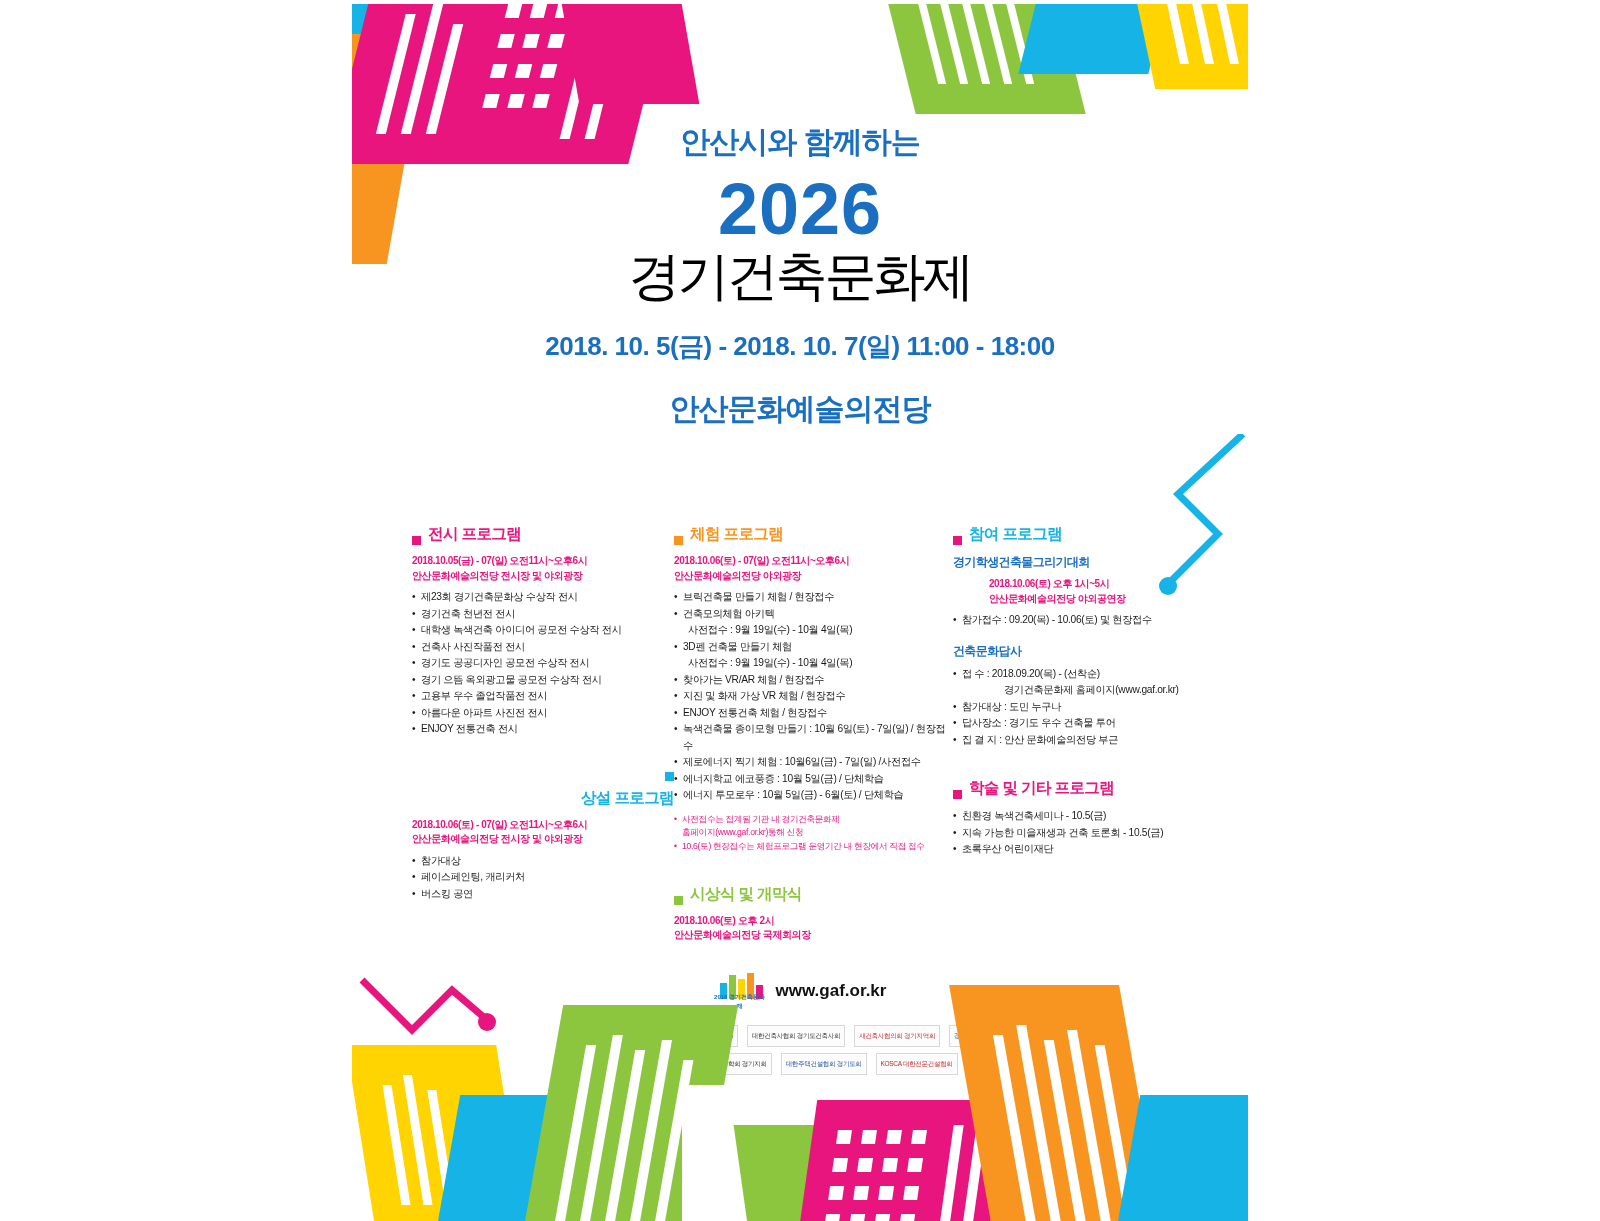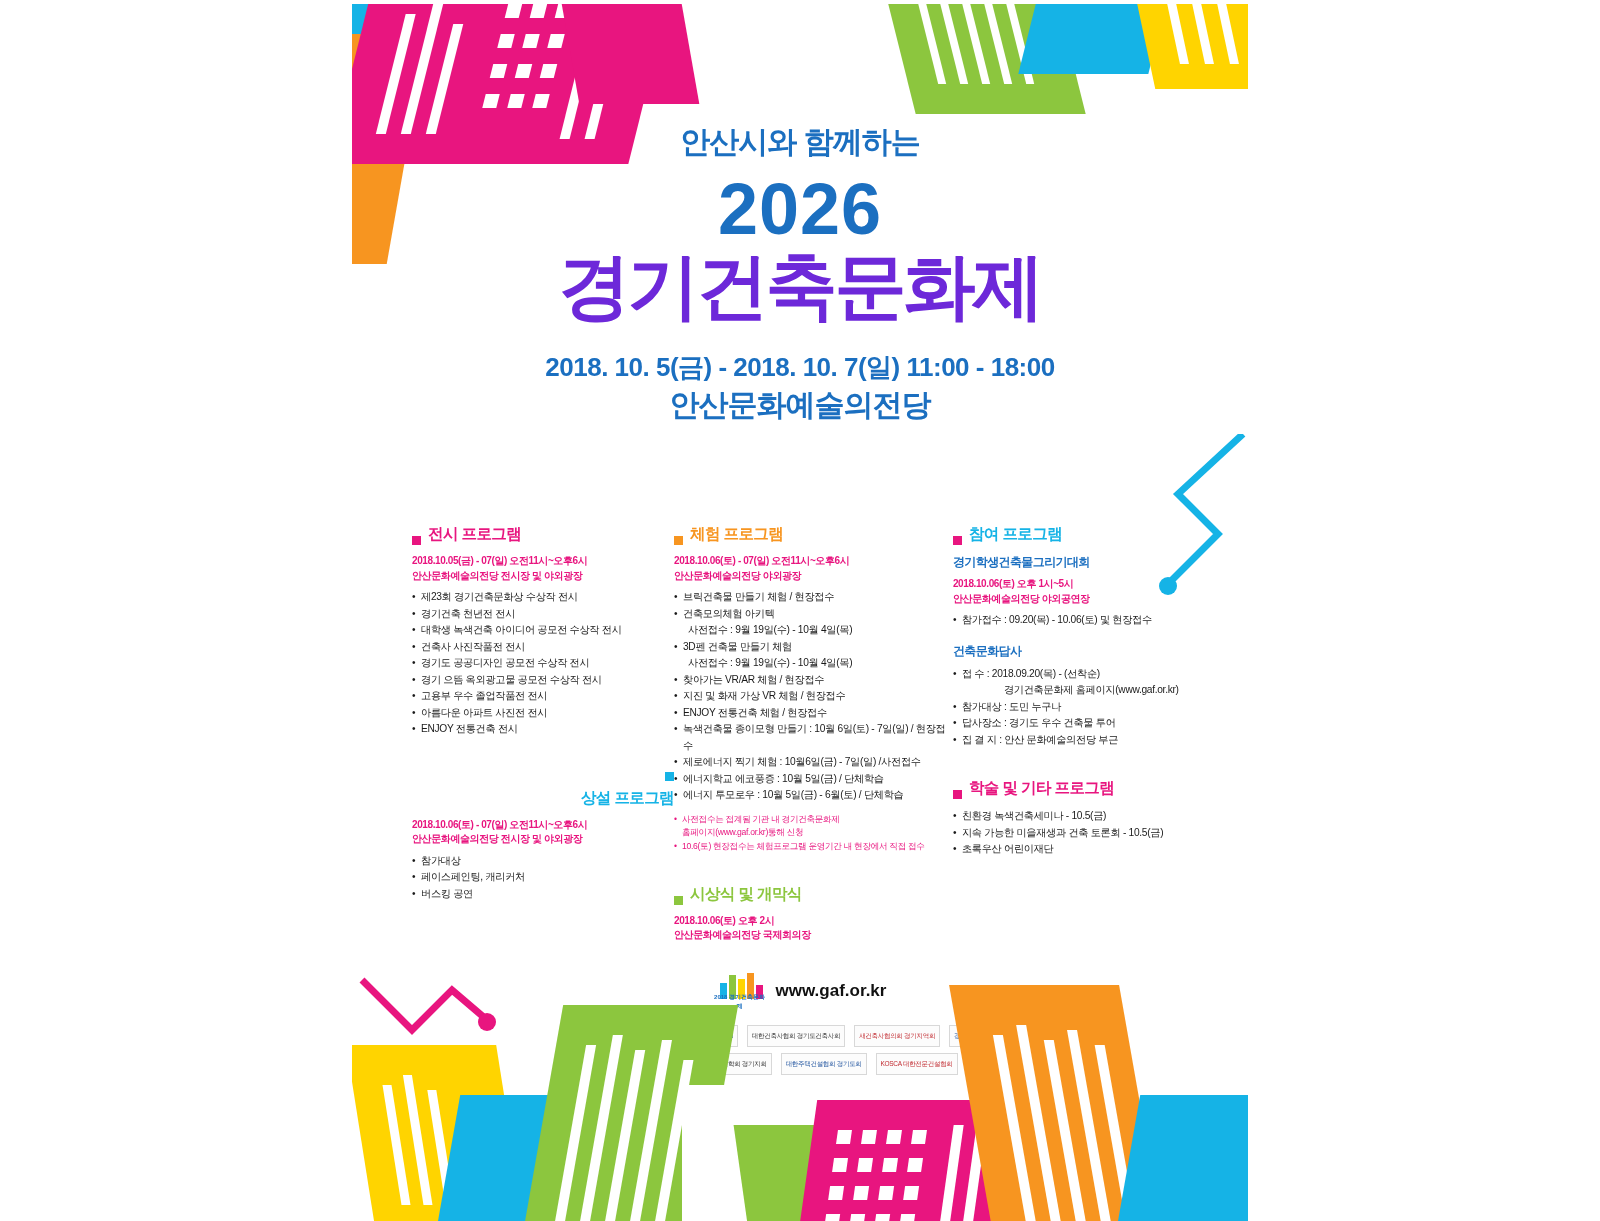--- a/index.html
+++ b/index.html
@@ -150,35 +150,35 @@
   }
   .year {
     font-size: 72px;
     font-weight: bold;
     color: #1b6fc0;
     line-height: 1.08;
     margin-top: 8px;
     letter-spacing: 1px;
   }
   .main-title {
-    font-size: 72px;
-    font-weight: bold;
-    color: #6d28d9;
+    font-size: 52px;
+    font-weight: normal;
+    color: #000000;
     line-height: 1.05;
     letter-spacing: -3px;
   }
   .date-line {
     margin-top: 26px;
     font-size: 26px;
     font-weight: bold;
     color: #1b6fc0;
     letter-spacing: -0.5px;
   }
   .venue-line {
-    margin-top: 0;
+    margin-top: 25px;
     font-size: 30px;
     font-weight: bold;
     color: #1b6fc0;
     letter-spacing: -1px;
   }
   
   .columns {
     position: absolute;
     left: 60px;
     top: 520px;
@@ -441,21 +441,21 @@
         </div>
       </div>
 
       <div class="col3">
         <div class="sec">
           <div class="sec-head" style="color:#15b3e6;">
             <span class="sq" style="background:#e8157f;"></span>
             <span>참여 프로그램</span>
           </div>
           <div class="sub2" style="margin-top:0;">경기학생건축물그리기대회</div>
-          <div class="sub" style="white-space:pre-line;">2018.10.06(토) 오후 1시~5시
+          <div class="sub" style="white-space:pre-line;margin-left:36px;">2018.10.06(토) 오후 1시~5시
 안산문화예술의전당 야외공연장</div>
           <ul class="items">
             <li>참가접수 : 09.20(목) - 10.06(토) 및 현장접수</li>
           </ul>
 
           <div class="sub2">건축문화답사</div>
           <ul class="items">
             <li>
               <span class="k">접      수</span>
               <span>: 2018.09.20(목) - (선착순)</span>

